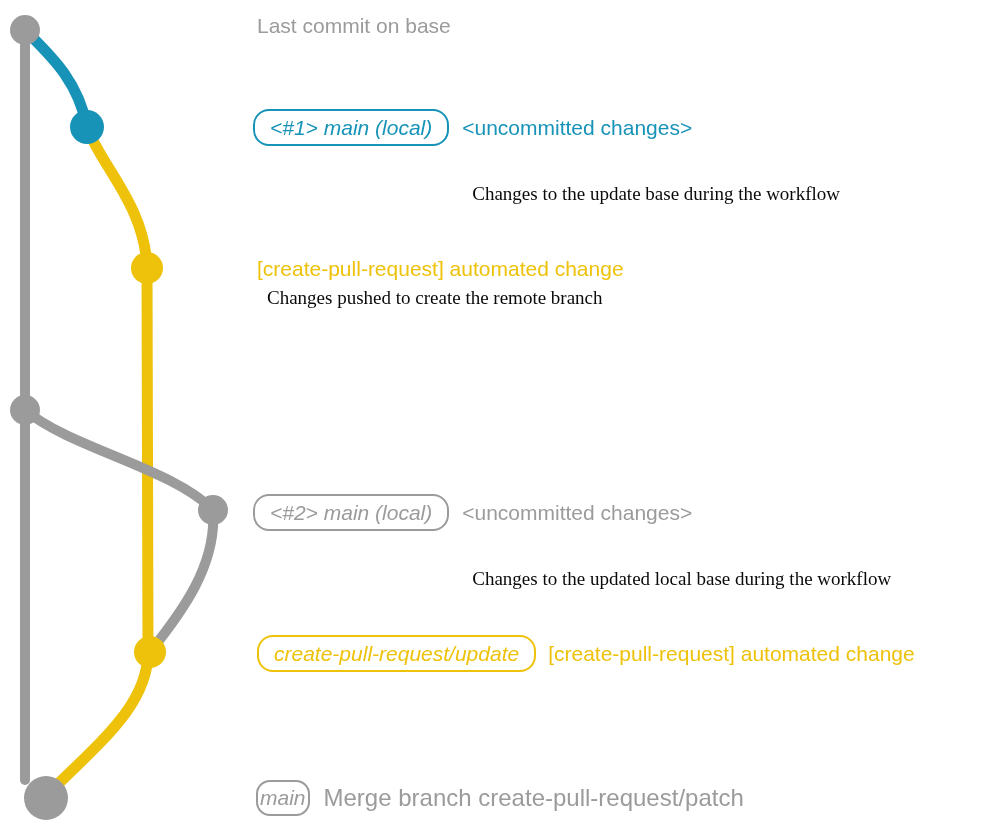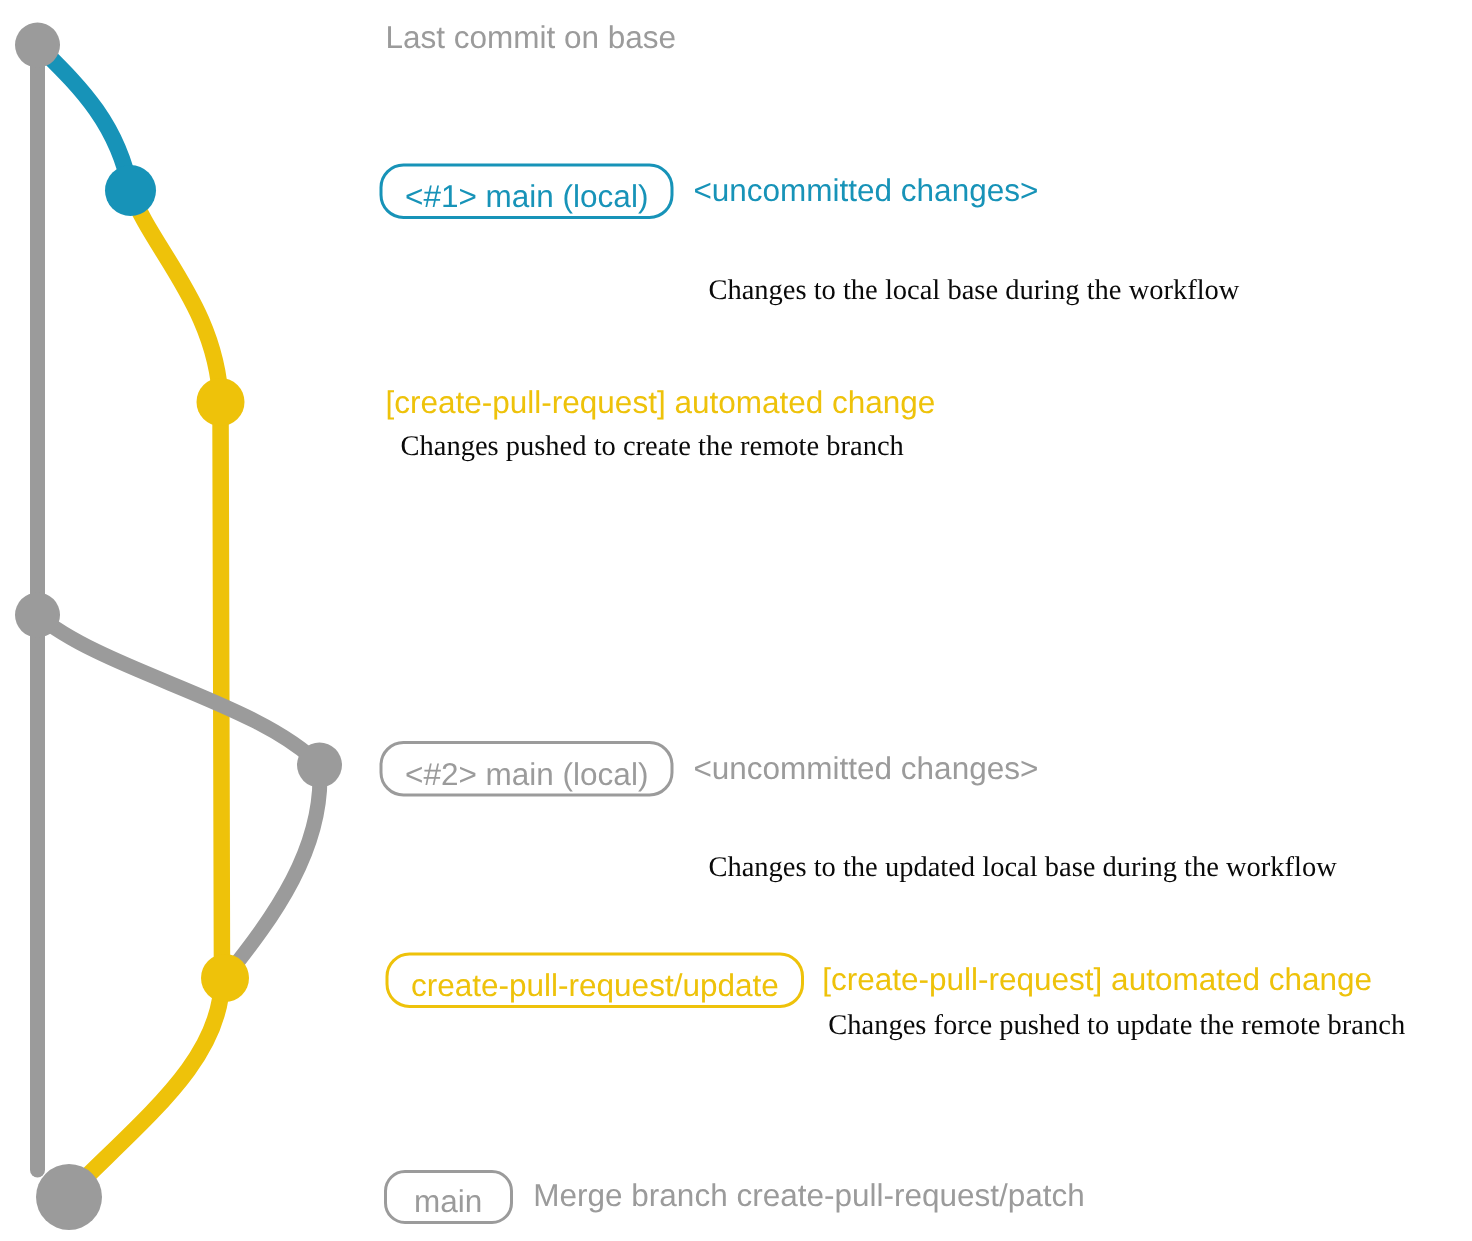--- a/index.html
+++ b/index.html
@@ -19,28 +19,29 @@
   .stage{position:relative;width:878px;height:827px;background:var(--bg);}
   .graph-svg{position:absolute;left:0;top:0;}
 
   .row{position:absolute;display:flex;align-items:flex-start;}
   .plain-label{
     font-size:21px;line-height:26px;color:var(--gray);white-space:nowrap;
   }
   .badge{
     box-sizing:border-box;
     height:37px;
-    display:flex;align-items:flex-end;
+    display:flex;align-items:center;
     padding:0 15px;
     border:2px solid var(--gray);
     border-radius:16px;
     font-size:21px;
     color:var(--gray);
     white-space:nowrap;
     background:transparent;
+    font-style:italic;
   }
   .badge.blue{border-color:var(--blue);color:var(--blue);}
   .badge.yellow{border-color:var(--yellow);color:var(--yellow);}
   .col{display:flex;flex-direction:column;}
   .gap13{margin-left:13px;gap:36px;}
   .title{
     font-size:21px;line-height:37px;white-space:nowrap;
   }
   .title.compact{line-height:25px;}
   .title.blue{color:var(--blue);}
@@ -48,22 +49,22 @@
   .title.yellow{color:var(--yellow);}
   .desc{
     font-family:"Liberation Serif", serif;
     font-size:19px;line-height:24px;
     color:var(--ink);
     white-space:nowrap;
     margin-left:10px;
   }
   .desc.indent12{margin-top:5px;}
   .desc.tight{margin-left:4px;}
-  .merge-text{font-size:21px;line-height:36px;color:var(--gray);white-space:nowrap;margin-left:14px;}
-  .badge.small{height:36px;border-radius:14px;padding:0 18px;}
+  .merge-text{font-size:24px;line-height:36px;color:var(--gray);white-space:nowrap;margin-left:14px;}
+  .badge.small{height:36px;border-radius:14px;padding:0 2px;}
 </style>
 </head>
 <body>
 
 <div class="stage">
 
   <svg class="graph-svg" width="250" height="827" viewBox="0 0 250 827">
 
     <path d="M 87 127 C 100 165, 145 205, 147 268 L 148 652" fill="none" stroke="#eec20a" stroke-width="11" stroke-linecap="round"></path>
 
@@ -89,21 +90,21 @@
   <div class="row" style="left:257px;top:13px;">
     <div class="plain-label">Last commit on base</div>
   </div>
 
   <div class="row" style="left:253px;top:109px;">
     <div class="badge blue">
       <span>&lt;#1&gt; main (local)</span>
     </div>
     <div class="col gap13">
       <div class="title blue">&lt;uncommitted changes&gt;</div>
-      <div class="desc">Changes to the local base during the workflow</div>
+      <div class="desc">Changes to the update base during the workflow</div>
     </div>
   </div>
 
   <div class="row" style="left:257px;top:256px;">
     <div class="col">
       <div class="title yellow compact">[create-pull-request] automated change</div>
       <div class="desc indent12">Changes pushed to create the remote branch</div>
     </div>
   </div>
 
@@ -117,21 +118,20 @@
       <div class="desc">Changes to the updated local base during the workflow</div>
     </div>
   </div>
 
   <div class="row" style="left:257px;top:635px;">
     <div class="badge yellow">
       <span>create-pull-request/update</span>
     </div>
     <div class="col" style="margin-left:12px;">
       <div class="title yellow">[create-pull-request] automated change</div>
-      <div class="desc tight">Changes force pushed to update the remote branch</div>
     </div>
   </div>
 
   <div class="row" style="left:256px;top:780px;align-items:center;">
     <div class="badge small">
       <span>main</span>
     </div>
     <div class="merge-text">Merge branch create-pull-request/patch</div>
   </div>
 

